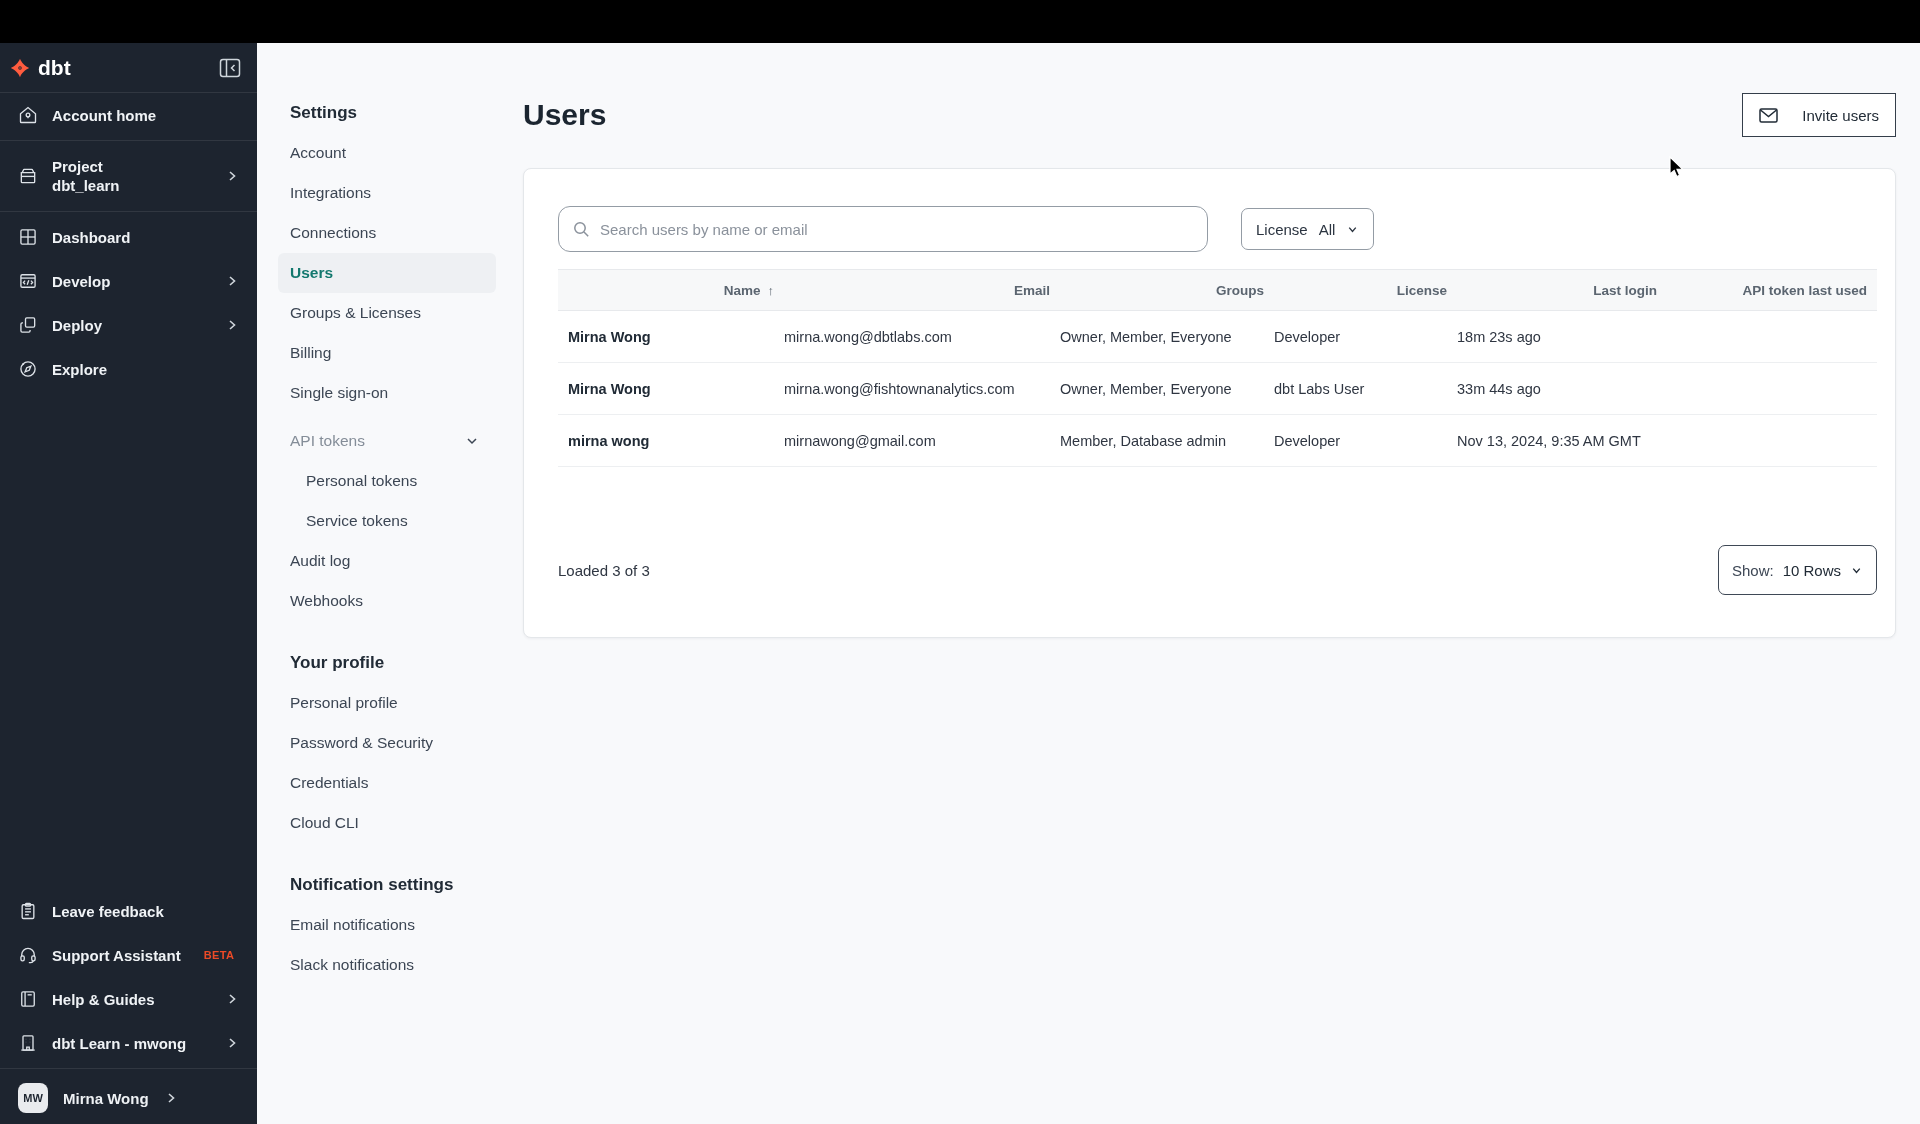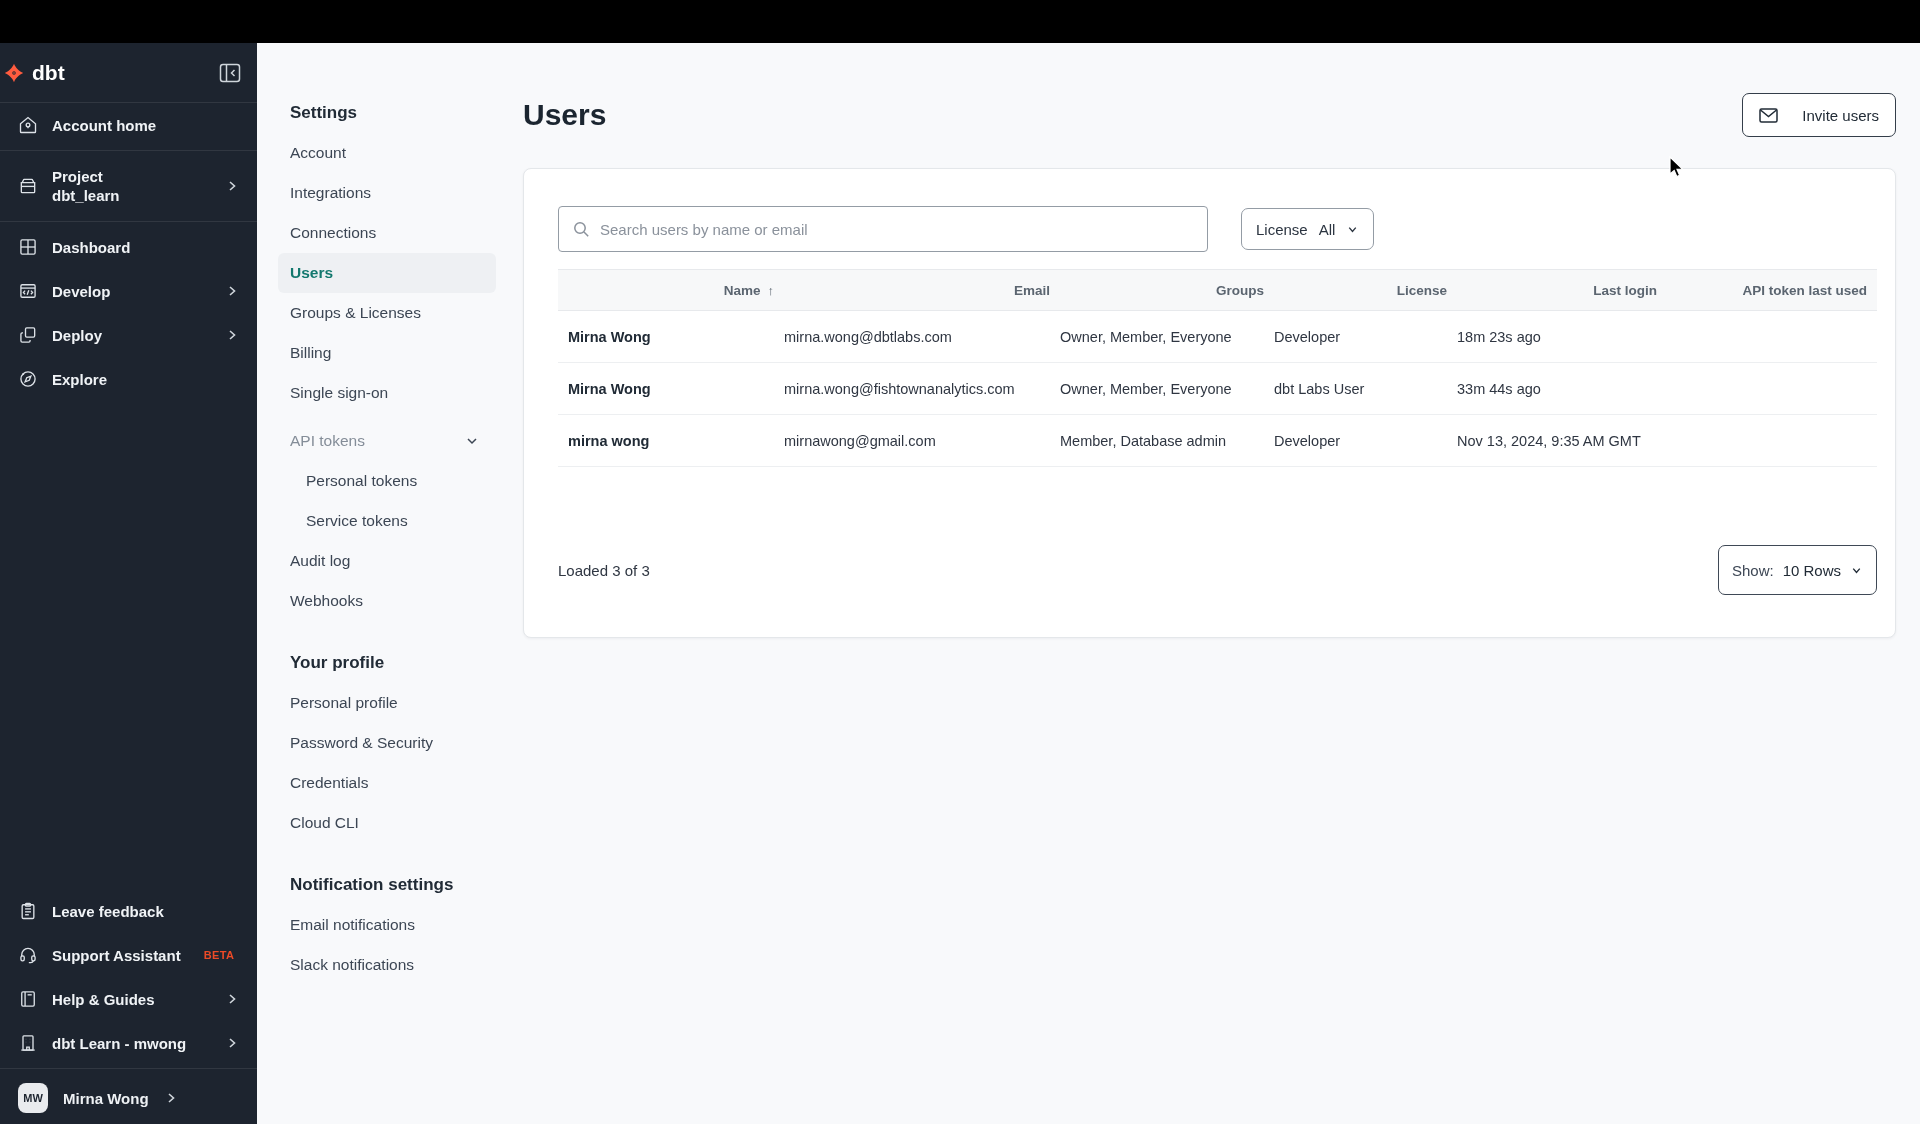--- a/index.html
+++ b/index.html
@@ -4,21 +4,21 @@
 <style>
   * { margin:0; padding:0; box-sizing:border-box; }
   html,body { width:1920px; height:1124px; overflow:hidden; }
   body { font-family:"Liberation Sans","DejaVu Sans",sans-serif; background:#f8f9fb; color:#2f3642; }
 
   .topbar { height:43px; background:#000; width:100%; }
   .shell { display:flex; height:1081px; width:100%; }
 
   
   .sidebar { width:257px; background:#1d242f; color:#eef1f4; display:flex; flex-direction:column; flex-shrink:0; }
-  .sb-header { height:60px; display:flex; justify-content:space-between; padding:0 16px 0 4px; border-bottom:1px solid rgba(255,255,255,.09); }
+  .sb-header { height:50px; display:flex; justify-content:space-between; padding:0 16px 0 10px; border-bottom:1px solid rgba(255,255,255,.09); }
   .brand { display:flex; align-items:center; gap:8px; font-weight:700; font-size:21px; color:#fff; }
   .collapse-btn { background:none; border:none; cursor:pointer; display:flex; align-items:center; }
   .sb-item { display:flex; align-items:center; gap:14px; padding:0 18px; height:44px; font-size:15px; font-weight:600; color:#f0f3f6; cursor:pointer; }
   .sb-item.tall { height:64px; }
   .sb-item .labels { display:flex; flex-direction:column; line-height:19px; }
   .sb-item .chev { margin-left:auto; display:flex; }
   .sb-divider { height:1px; background:rgba(255,255,255,.09); margin:3px 0; }
   .sb-spacer { flex:1; }
   .badge-beta { font-size:11px; font-weight:700; color:#ec4a27; margin-left:9px; letter-spacing:.4px; }
   .avatar { width:30px; height:30px; border-radius:8px; background:#e9ebee; color:#1d242f; font-weight:700; font-size:11px; display:flex; align-items:center; justify-content:center; }
@@ -32,25 +32,25 @@
   .sn-item { height:40px; display:flex; align-items:center; font-size:15.5px; color:#3c4654; cursor:pointer; }
   .sn-item.selected { background:#eef0f3; border-radius:6px; color:#13786e; font-weight:700; margin-left:-12px; padding-left:12px; margin-right:24px; }
   .sn-item.muted { color:#848d98; margin-top:8px; }
   .sn-item.sub { padding-left:16px; }
   .sn-item .chev-down { margin-left:auto; margin-right:40px; display:flex; }
 
   
   .main { flex:1; padding:0 24px 0 3px; position:relative; }
   .title-row { margin-top:49px; height:46px; display:flex; align-items:center; justify-content:space-between; }
   .page-title { font-size:30px; font-weight:700; color:#1b2530; }
-  .invite-btn { display:flex; align-items:center; gap:24px; height:44px; padding:0 16px; background:#fff; border:1px solid #343e4a; border-radius:7px; font-size:15px; font-weight:400; color:#212b36; cursor:pointer; font-family:inherit; }
+  .invite-btn { display:flex; align-items:center; gap:24px; height:44px; padding:0 16px; background:#fff; border:1px solid #343e4a; border-radius:0; font-size:15px; font-weight:400; color:#212b36; cursor:pointer; font-family:inherit; }
 
   .card { margin-top:30px; height:470px; background:#fff; border:1px solid #e4e7ea; border-radius:8px; box-shadow:0 1px 3px rgba(16,24,40,.05); padding:37px 18px 0 34px; }
   .filter-row { display:flex; align-items:center; }
-  .search-box { width:650px; height:46px; border:1px solid #949ca5; border-radius:4px; display:flex; align-items:center; padding:0 12px 0 14px; gap:10px; background:#fff; }
+  .search-box { width:650px; height:46px; border:1px solid #949ca5; border-radius:12px; display:flex; align-items:center; padding:0 12px 0 14px; gap:10px; background:#fff; }
   .search-box input { border:none; outline:none; flex:1; font-size:15px; font-family:inherit; color:#212b36; background:transparent; }
   .search-box input::placeholder { color:#8a919b; }
   .license-btn { margin-left:33px; height:42px; display:flex; align-items:center; gap:11px; padding:0 14px; background:#fff; border:1px solid #949ca5; border-radius:7px; font-size:15px; color:#2b3440; cursor:pointer; font-family:inherit; }
 
   .tbl { margin-top:17px; }
   .tbl-row { display:grid; grid-template-columns:226px 276px 214px 183px 210px 1fr; align-items:center; }
   .tbl-head { height:42px; background:#f7f8f9; border-top:1px solid #e7e9ec; border-bottom:1px solid #e7e9ec; }
   .tbl-head .cell { font-size:13.5px; font-weight:700; color:#5b6570;text-align:right; }
   .cell { padding-right:10px; overflow:hidden; white-space:nowrap; }
   .cell.first { padding-left:10px; }

